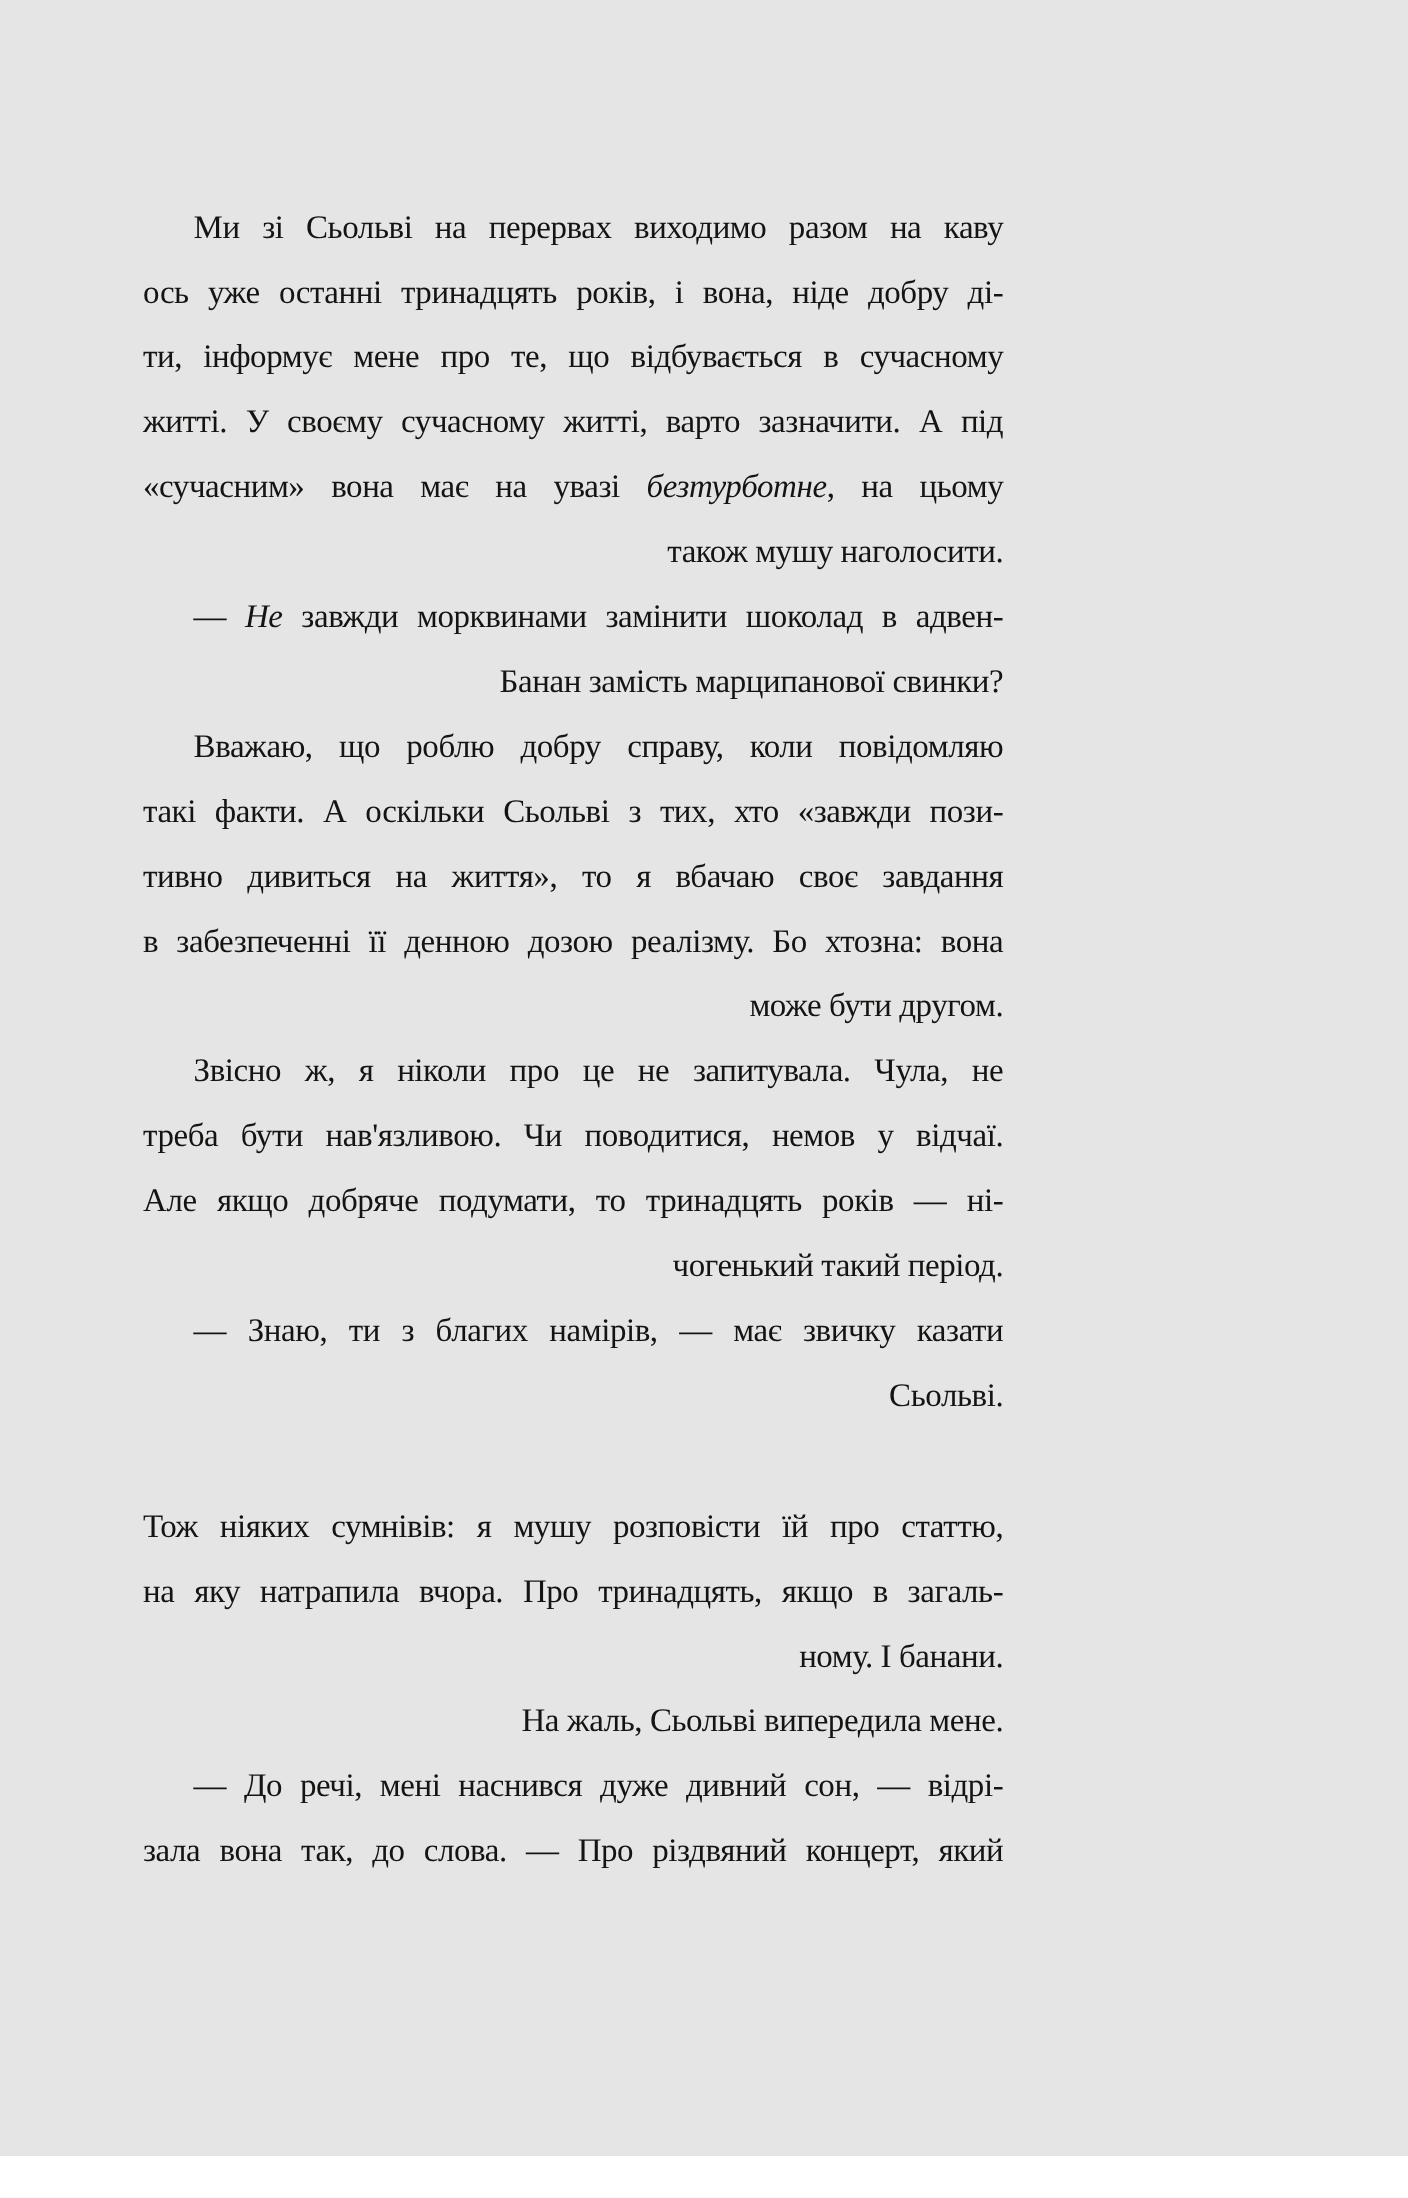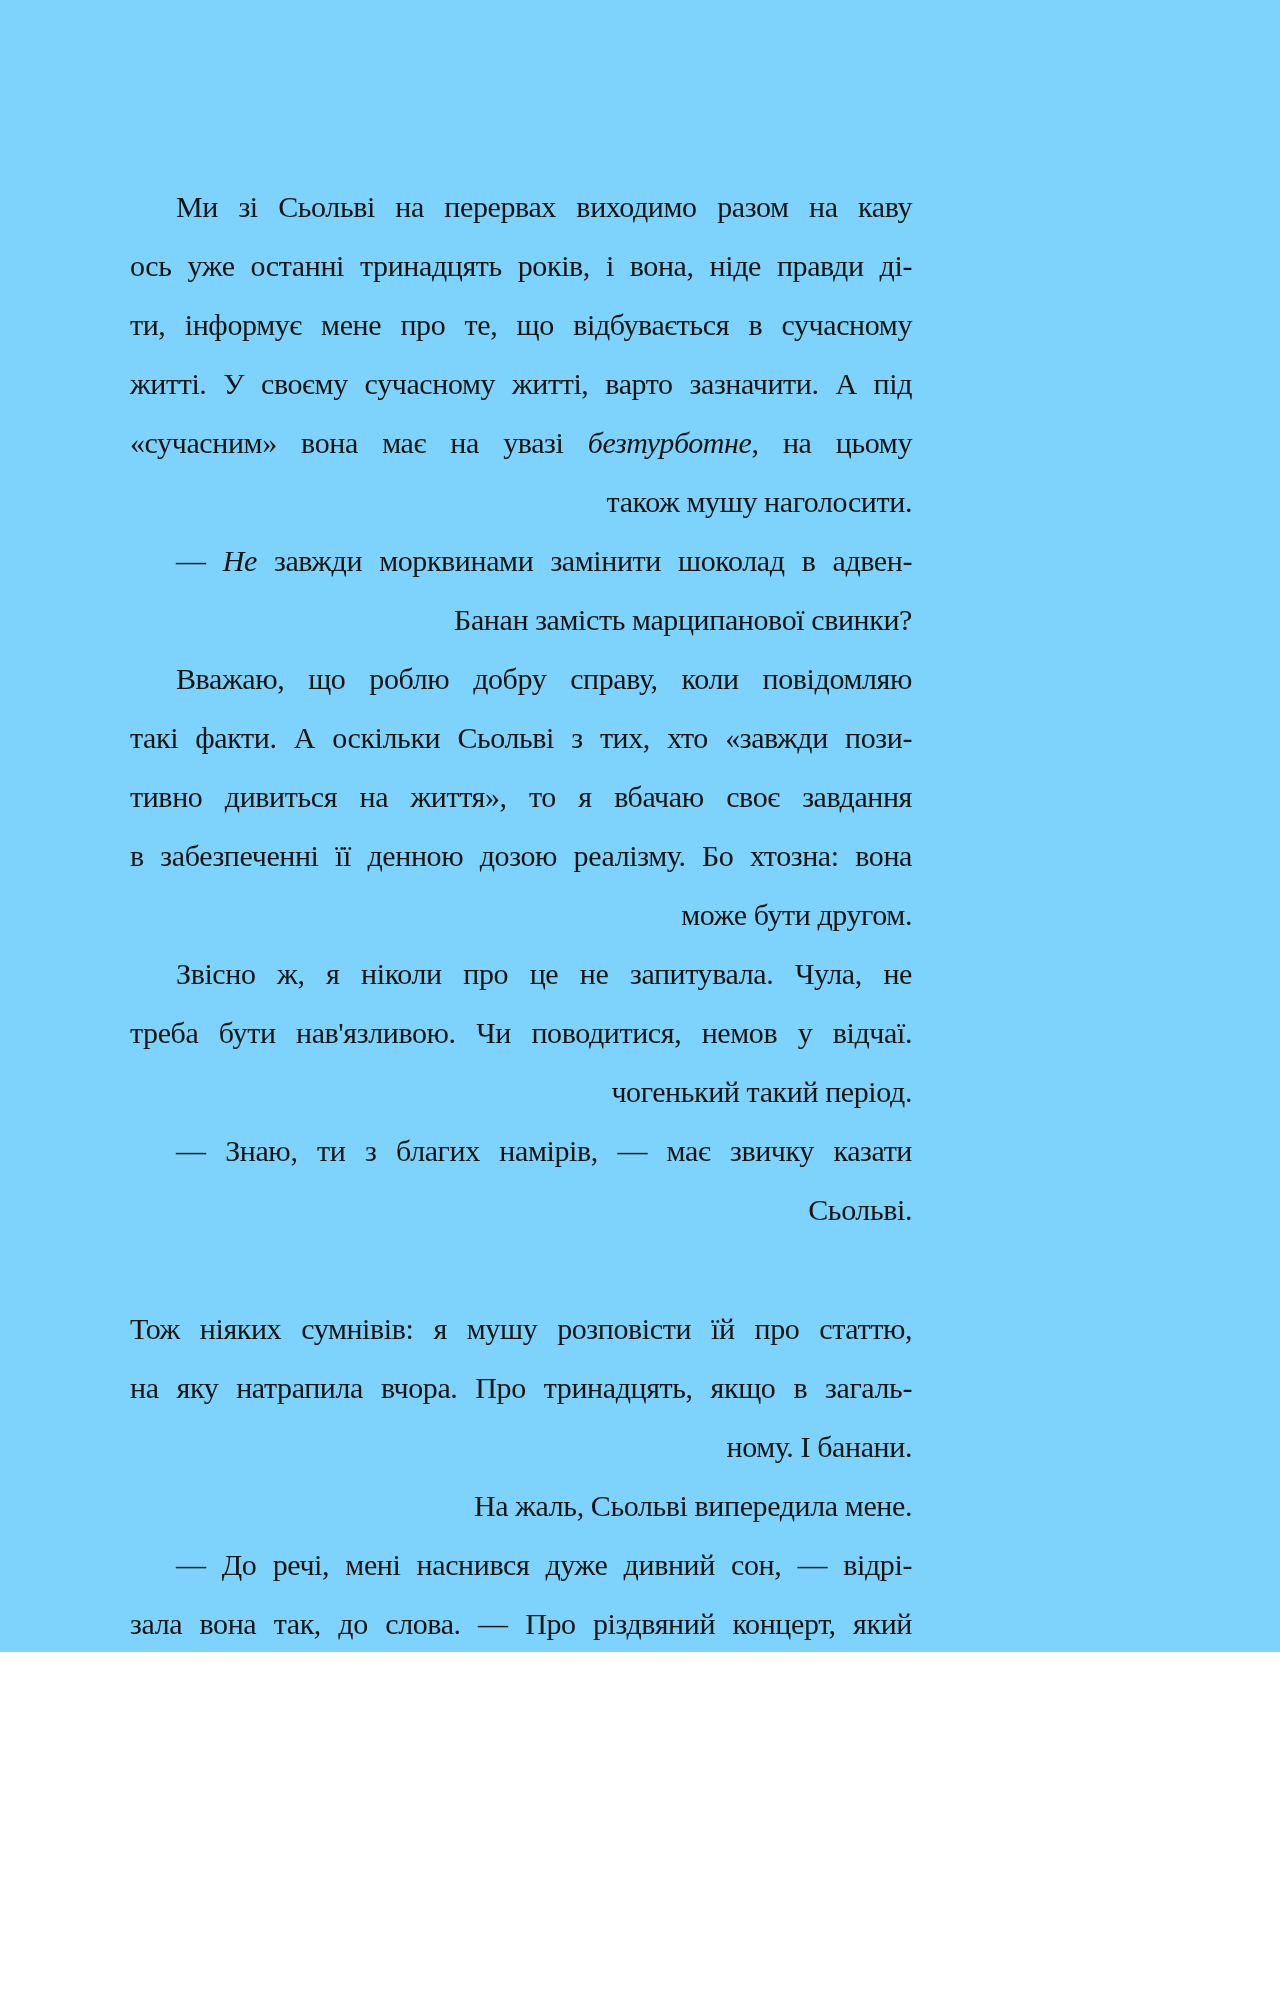--- a/index.html
+++ b/index.html
@@ -4,22 +4,22 @@
 <style>
   html, body { margin: 0; padding: 0; }
   body {
     width: 1280px; height: 1998px;
     background: #ffffff;
     font-family: "Liberation Serif", "DejaVu Serif", serif;
     color: #151413;
   }
   .page {
     position: relative;
-    width: 1280px; height: 1652px;
-    background: #7dd3fc;
+    width: 1280px; height: 1960px;
+    background: #e5e5e5;
     overflow: hidden;
   }
   .text-block {
     position: absolute;
     left: 130px; top: 177px;
     width: 782px;
     font-size: 30px;
     line-height: 59px;
     letter-spacing: -0.4px;
   }
@@ -42,21 +42,21 @@
   }
 </style>
 </head>
 <body>
 
 <div class="page">
   <div class="text-block">
 
     <div class="para">
       <span class="line fill ind">Ми зі Сьольві на перервах виходимо разом на каву</span>
-      <span class="line fill">ось уже останні тринадцять років, і вона, ніде правди ді-</span>
+      <span class="line fill">ось уже останні тринадцять років, і вона, ніде добру ді-</span>
       <span class="line fill">ти, інформує мене про те, що відбувається в сучасному</span>
       <span class="line fill">житті. У своєму сучасному житті, варто зазначити. А під</span>
       <span class="line fill"><span>«сучасним» вона має на увазі </span><span class="em">безтурботне</span><span>, на цьому</span></span>
       <span class="line left">також мушу наголосити.</span>
     </div>
 
     <div class="para">
       <span class="line fill ind"><span>— </span><span class="em">Не</span><span> завжди морквинами замінити шоколад в адвен-</span></span>
       <span class="line left">Банан замість марципанової свинки?</span>
     </div>
@@ -66,20 +66,21 @@
       <span class="line fill ind">Вважаю, що роблю добру справу, коли повідомляю</span>
       <span class="line fill">такі факти. А оскільки Сьольві з тих, хто «завжди пози-</span>
       <span class="line fill">тивно дивиться на життя», то я вбачаю своє завдання</span>
       <span class="line fill">в забезпеченні її денною дозою реалізму. Бо хтозна: вона</span>
       <span class="line left">може бути другом.</span>
     </div>
 
     <div class="para">
       <span class="line fill ind">Звісно ж, я ніколи про це не запитувала. Чула, не</span>
       <span class="line fill">треба бути нав'язливою. Чи поводитися, немов у відчаї.</span>
+      <span class="line fill">Але якщо добряче подумати, то тринадцять років — ні-</span>
       <span class="line left">чогенький такий період.</span>
     </div>
 
     <div class="para">
       <span class="line fill ind">— Знаю, ти з благих намірів, — має звичку казати</span>
       <span class="line left">Сьольві.</span>
     </div>
 
     <div class="para section-gap">
       <span class="line fill">Тож ніяких сумнівів: я мушу розповісти їй про статтю,</span>

